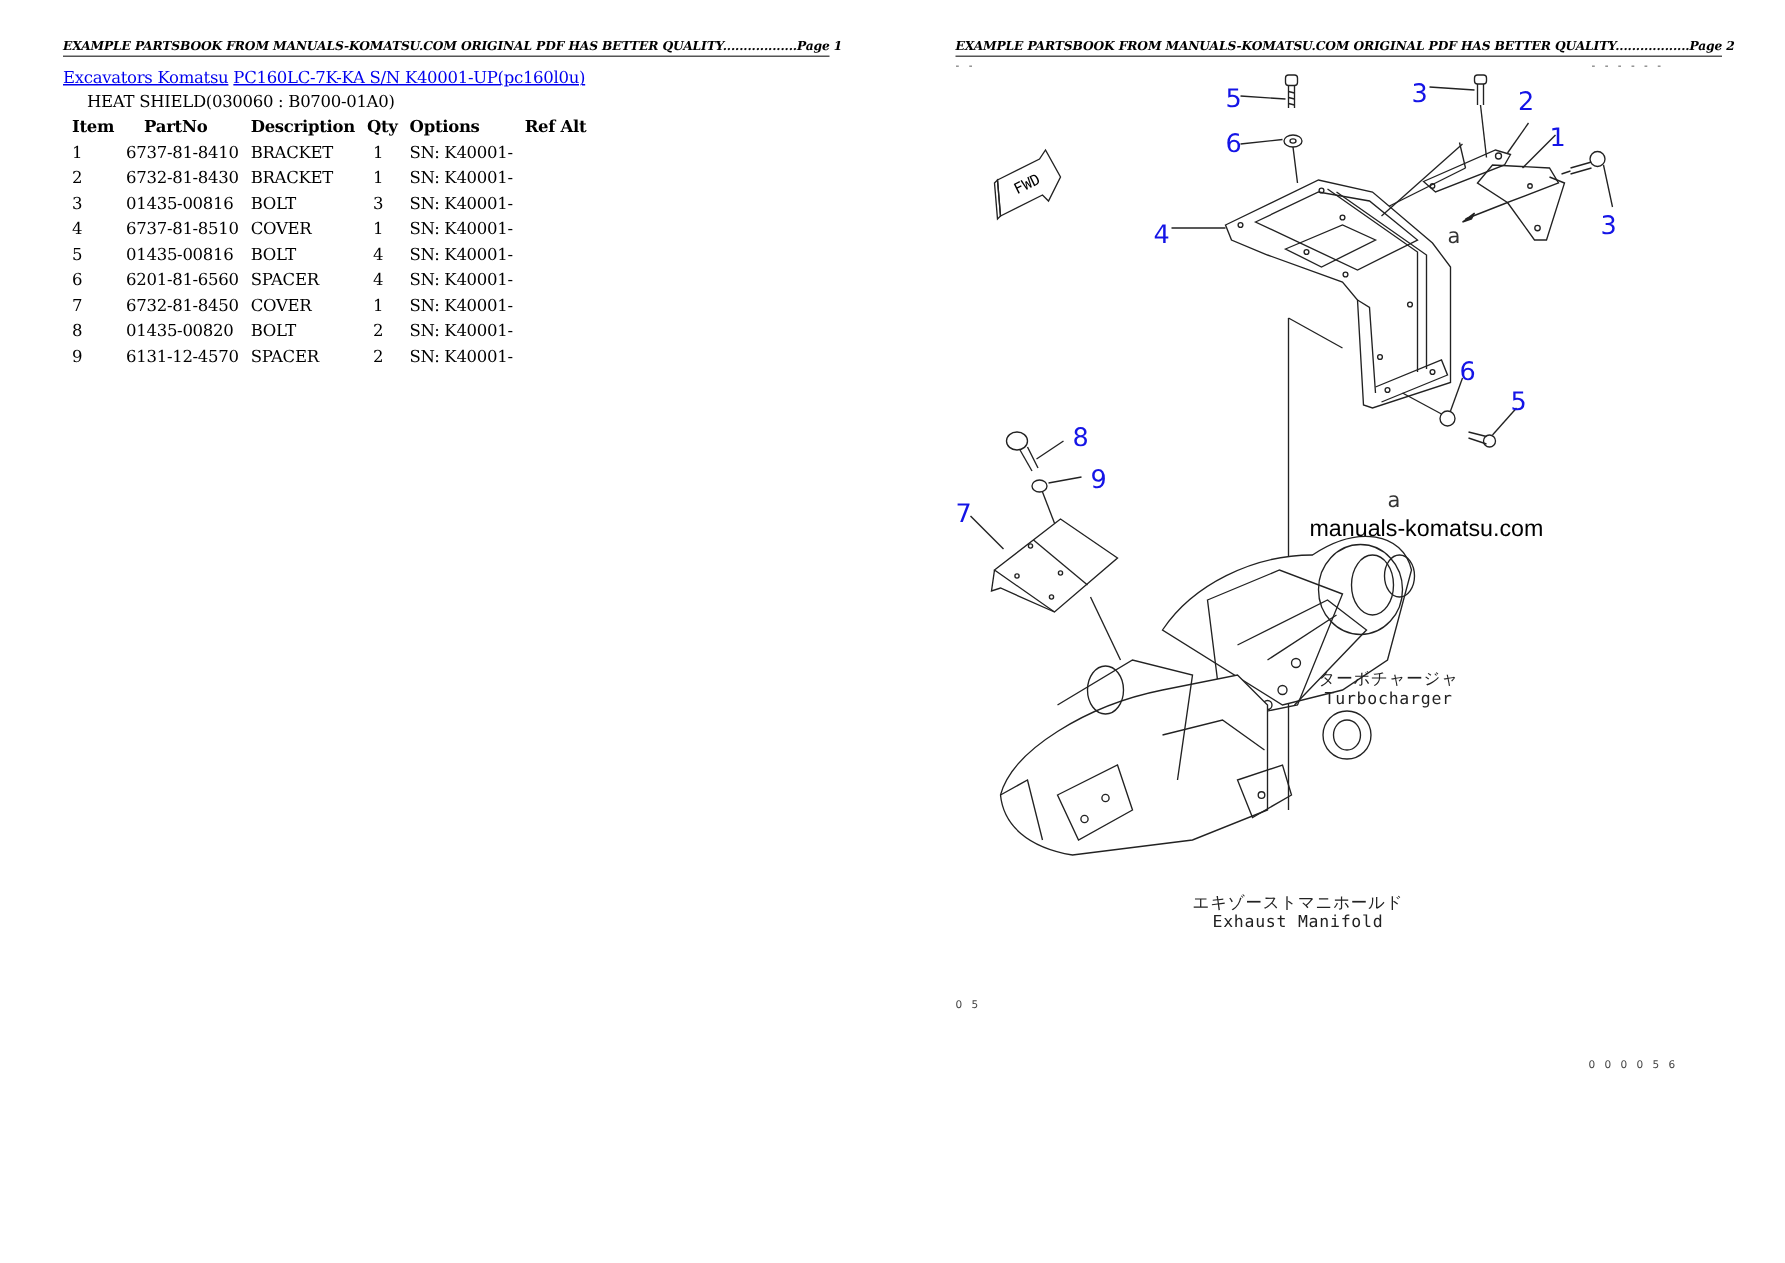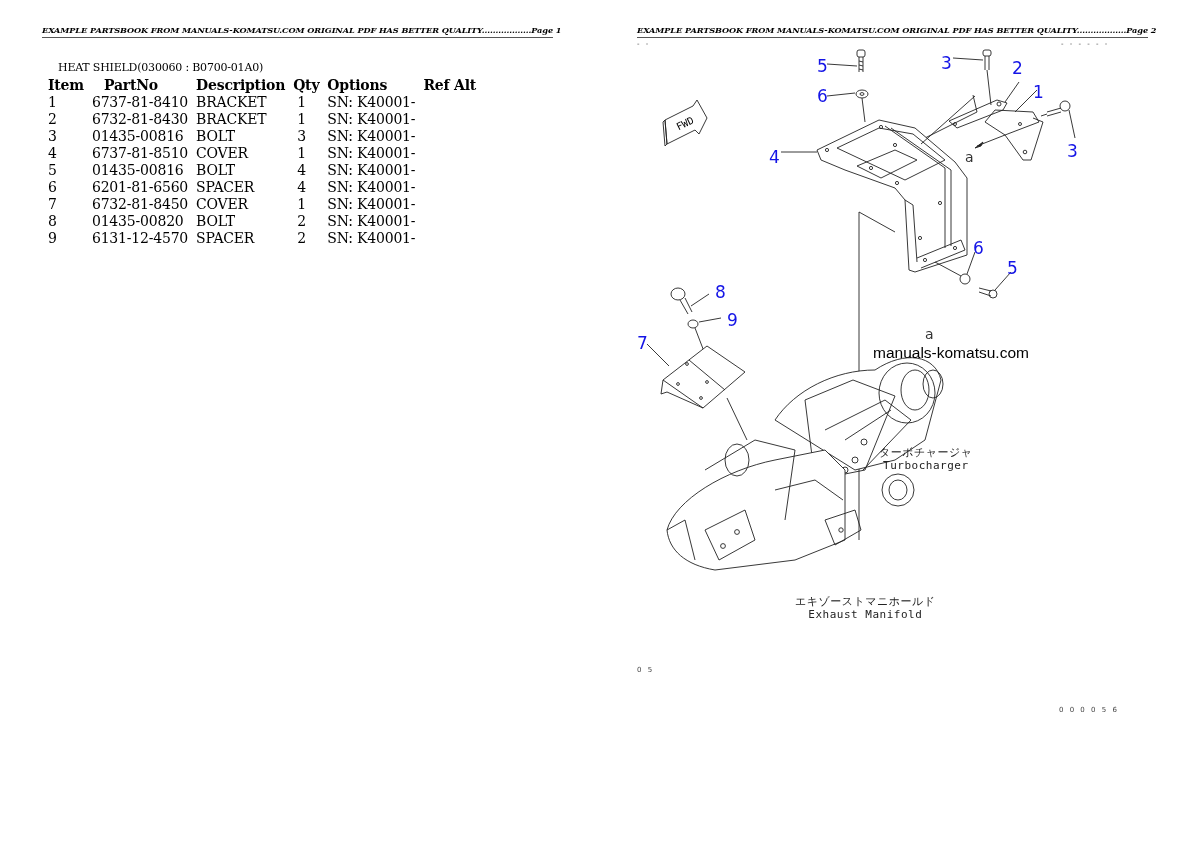--- a/index.html
+++ b/index.html
@@ -14,41 +14,46 @@
       position: absolute; top: 25px; left: 42px; width: 511px;
       text-align: right; font-size: 8.2px; font-style: italic; font-weight: bold;
       letter-spacing: -0.1px; white-space: nowrap;
       font-family: "DejaVu Serif", "Liberation Serif", serif;
     }
     .hdr-line { position: absolute; top: 37px; left: 42px; width: 511px; height: 0; border-top: 1px solid #555; }
     .crumbs { position: absolute; top: 45px; left: 42px; font-size: 11px; white-space: nowrap; letter-spacing: -0.2px; }
     .crumbs a { color: #0000ee; text-decoration: underline; cursor: pointer; }
     .section { position: absolute; top: 61px; left: 58px; font-size: 11px; white-space: nowrap; letter-spacing: -0.2px; }
     table.parts {
-      position: absolute; top: 76px; left: 44px; border-collapse: collapse; font-size: 14px;
+      position: absolute; top: 76px; left: 44px; border-collapse: collapse; font-size: 11px;
       letter-spacing: -0.2px;
     }
     table.parts th { font-weight: bold; text-align: left; padding: 0 4px 0 4px; height: 17px; white-space: nowrap; }
     table.parts td { padding: 0 4px 0 4px; height: 17px; white-space: nowrap; }
     table.parts td.c-item { width: 21px; }
     table.parts td.c-qty { text-align: left; padding-left: 8px; }
     table.parts th.h-partno { padding-left: 16px; }
     .diagram { position: absolute; left: 0; top: 0; width: 595px; height: 842px; }
     .callout { position: absolute; color: #1414e6; font-family: "DejaVu Sans", "Liberation Sans", sans-serif; font-size: 17px; line-height: 1; }
     .wm { position: absolute; left: 278px; top: 344px; font-family: Liberation Sans, sans-serif; font-size: 15.5px; color: #000; text-align: right; }
     .jp-label { position: absolute; font-family: "DejaVu Sans Mono", "Liberation Mono", monospace; font-size: 11px; color: #222; text-align: center; line-height: 1.15; letter-spacing: 0.5px; }
     .tiny { position: absolute; font-family: "DejaVu Sans", sans-serif; font-size: 7px; color: #444; letter-spacing: 2px; }
   </style>
 </head>
 <body>
 
 <div class="page left">
   <div class="hdr">EXAMPLE PARTSBOOK FROM MANUALS-KOMATSU.COM ORIGINAL PDF HAS BETTER QUALITY..................Page 1</div>
   <div class="hdr-line"></div>
 
+  <div class="crumbs">
+    <a>Excavators Komatsu</a>
+    <span> </span>
+    <a>PC160LC-7K-KA S/N K40001-UP(pc160l0u)</a>
+  </div>
   <div class="section">HEAT SHIELD(030060 : B0700-01A0)</div>
 
   <table class="parts">
     <thead>
       <tr>
         <th>Item</th>
         <th class="h-partno">PartNo</th>
         <th>Description</th>
         <th>Qty</th>
         <th>Options</th>

